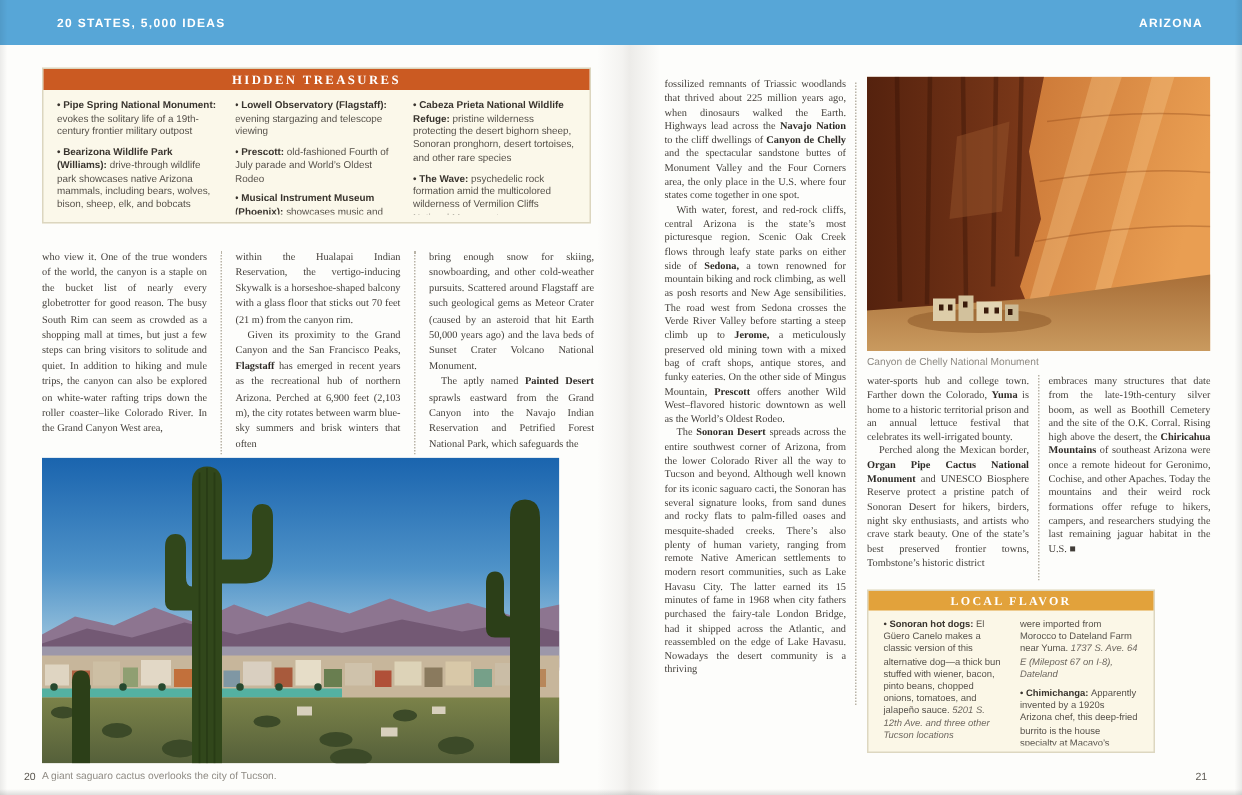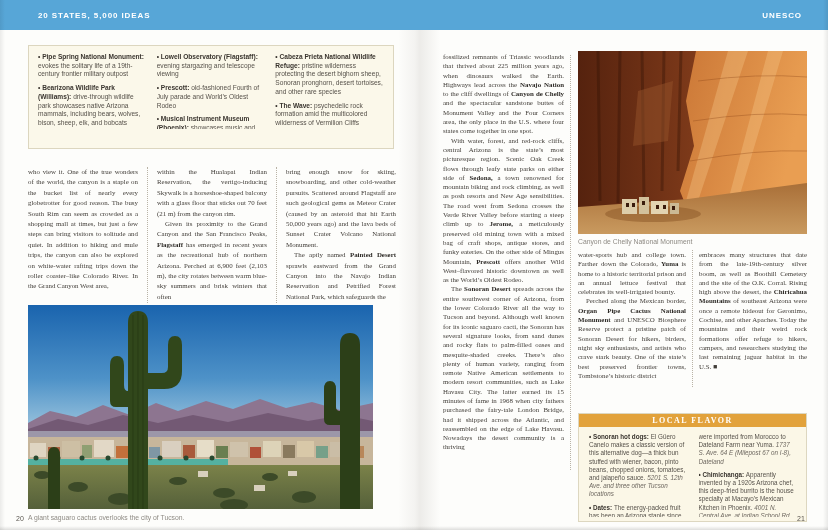--- a/index.html
+++ b/index.html
@@ -55,22 +55,22 @@
   
   .photo{position:absolute;overflow:hidden;}
   #photo-tucson{left:28px;top:305px;width:345px;height:204px;}
   #photo-canyon{left:578px;top:51px;width:229px;height:183px;}
   .photo svg{display:block;width:100%;height:100%;}
   .caption{position:absolute;font-family:"Liberation Sans", sans-serif;font-size:6.8px;color:#8f8b84;}
   #cap-tucson{left:28px;top:514px;}
   #cap-canyon{left:578px;top:238px;}
   
   .lf-box{
-    position:absolute;left:578px;top:393px;width:229px;height:109px;
-    background:#fbf7e7;border:1px solid #ddd7c0;box-sizing:border-box;margin-top:20px;
+    position:absolute;left:578px;top:393px;width:192px;height:109px;
+    background:#fbf7e7;border:1px solid #ddd7c0;box-sizing:border-box;
   }
   .lf-head{
     height:13px;display:flex;align-items:center;justify-content:center;
     font-family:"Liberation Serif", serif;font-weight:bold;
     font-size:8px;letter-spacing:1.5px;color:#fff;
   }
   .lf-body{display:flex;gap:12px;padding:6px 10px 0;}
   .lf-col{flex:1;font-family:"Liberation Sans", sans-serif;
     font-size:6.3px;line-height:8.2px;color:#56514a;overflow:hidden;height:84px;}
   .lf-item{margin:0 0 5px;}
@@ -87,24 +87,27 @@
   .edge-r{position:absolute;left:823px;top:0;width:5px;height:530px;pointer-events:none;
     background:linear-gradient(270deg,rgba(0,0,0,.08),rgba(0,0,0,0));}
   .edge-l{position:absolute;left:0;top:0;width:5px;height:530px;pointer-events:none;
     background:linear-gradient(90deg,rgba(0,0,0,.07),rgba(0,0,0,0));}
 </style>
 </head>
 <body>
 
 <div class="topbar" style="background-color: rgb(87, 166, 215);">
   <span>20 STATES, 5,000 IDEAS</span>
-  <span>UNESCO</span>
+  <span>ARIZONA</span>
 </div>
 
 <div class="ht-box">
+  <div class="ht-head" style="background-color: rgb(203, 90, 34);">
+    <span>HIDDEN TREASURES</span>
+  </div>
   <div class="ht-body">
     <div class="ht-col">
         <p class="ht-item"><span class="b">• Pipe Spring National Monument: </span><span>evokes the solitary life of a 19th-century frontier military outpost</span></p>
         <p class="ht-item"><span class="b">• Bearizona Wildlife Park (Williams): </span><span>drive-through wildlife park showcases native Arizona mammals, including bears, wolves, bison, sheep, elk, and bobcats</span></p>
       </div>
     <div class="ht-col">
         <p class="ht-item"><span class="b">• Lowell Observatory (Flagstaff): </span><span>evening stargazing and telescope viewing</span></p>
         <p class="ht-item"><span class="b">• Prescott: </span><span>old-fashioned Fourth of July parade and World’s Oldest Rodeo</span></p>
         <p class="ht-item"><span class="b">• Musical Instrument Museum (Phoenix): </span><span>showcases music and music-makers from around the globe</span></p>
       </div>

